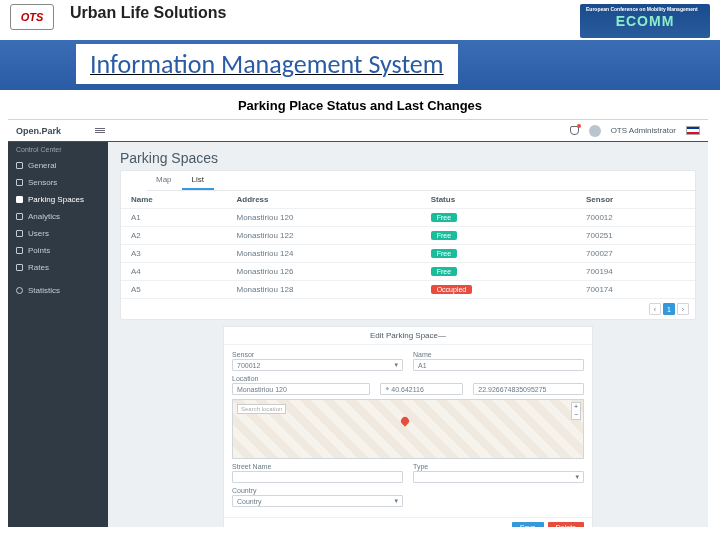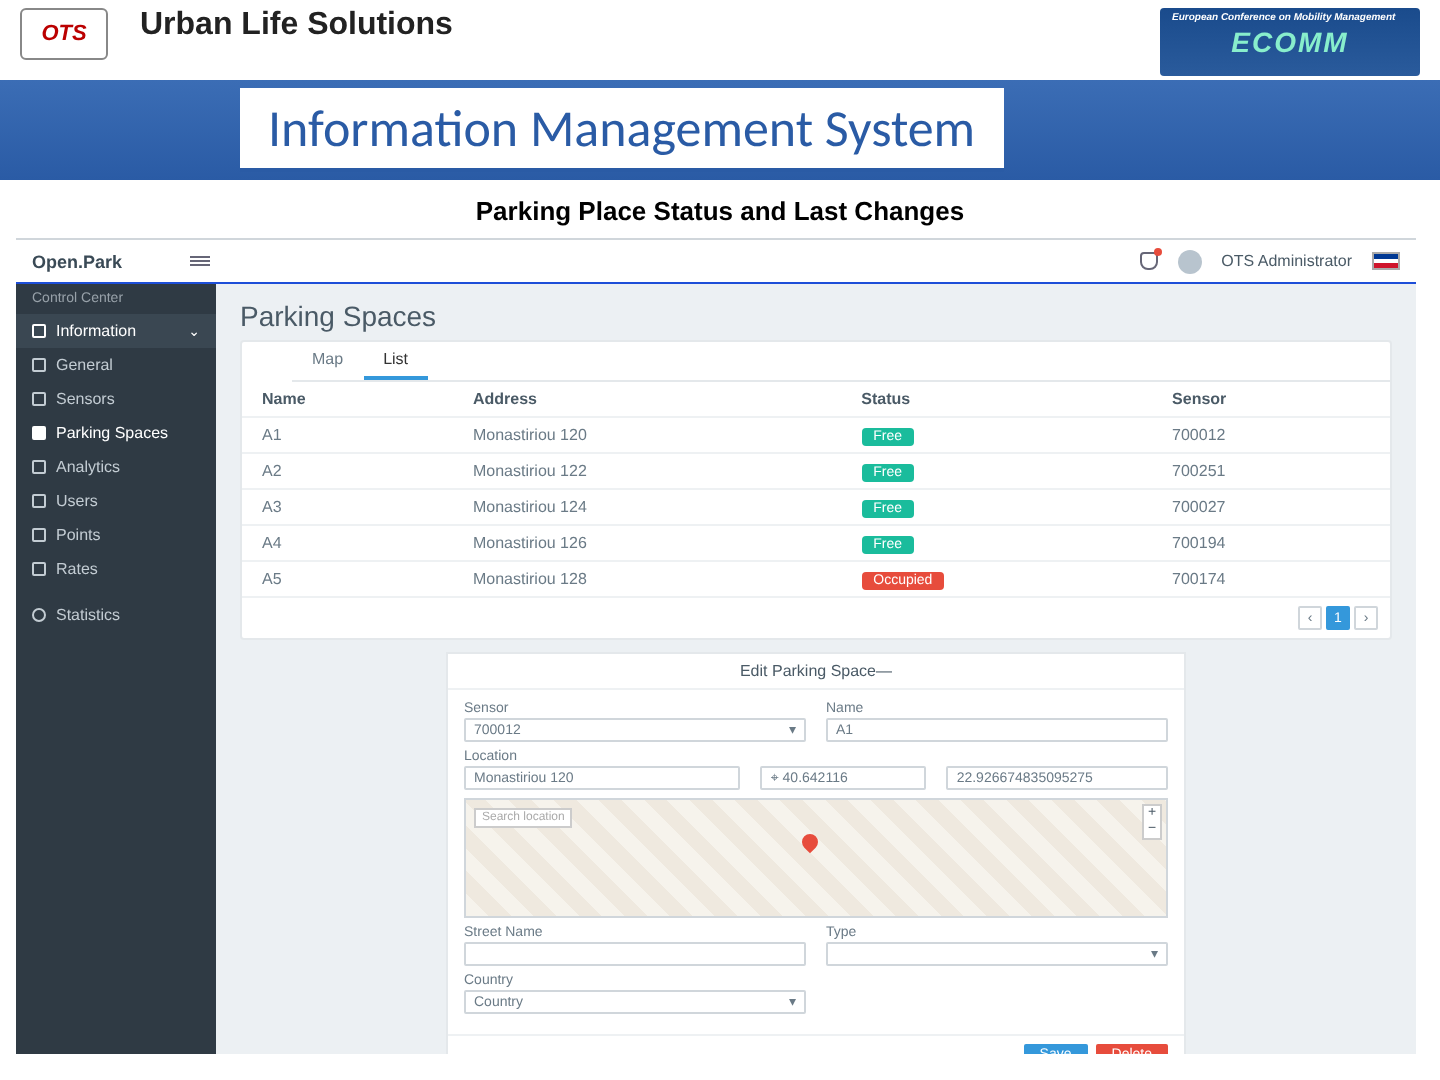--- a/index.html
+++ b/index.html
@@ -2,24 +2,24 @@
 <html><head>
 <meta charset="utf-8">
 <style>
   * { box-sizing: border-box; margin: 0; padding: 0; }
   body { width: 720px; height: 540px; font-family: Arial, sans-serif; background: #fff; overflow: hidden; position: relative; }
 
   
   .slide-header { height: 40px; padding: 4px 10px; display: flex; align-items: flex-start; position: relative; }
   .ots-logo { width: 44px; height: 26px; background: linear-gradient(#fff,#fff); border: 1px solid #888; border-radius: 3px; display: flex; align-items: center; justify-content: center; font-weight: bold; font-size: 11px; color: #b00; font-style: italic; margin-right: 16px; }
   .slide-sub { font-size: 16px; font-weight: bold; color: #222; }
-  .ecomm-badge { position: absolute; right: 10px; top: 4px; width: 130px; height: 34px; background: linear-gradient(#1a4b8c,#2a5b9c); color: #8ec; border-radius: 2px; display: flex; align-items: center; justify-content: center; font-size: 14px; font-weight: bold; letter-spacing: 1px; font-style: italic; }
+  .ecomm-badge { position: absolute; right: 10px; top: 4px; width: 130px; height: 34px; background: linear-gradient(#1a4b8c,#2a5b9c); color: #8ec; border-radius: 2px; display: flex; align-items: center; justify-content: center; font-size: 14px; font-weight: bold; letter-spacing: 1px; }
   .ecomm-badge .sup { position:absolute; top:2px; left:6px; font-size:5px; color:#fff; letter-spacing:0; }
 
-  .blue-bar { height: 50px; background: linear-gradient(#3b6db5,#2a5ba5); display: flex; align-items: center; padding-left: 120px; }
+  .blue-bar { height: 50px; background: linear-gradient(#3b6db5,#2a5ba5); display: flex; align-items: center; padding-left: 76px; text-decoration: underline; }
   .blue-bar-inner { background: #fff; padding: 4px 14px; border-bottom: 2px solid #2a5ba5; }
   .blue-bar-inner span { font-size: 26px; color: #2a5ba5; font-family: 'Calibri', sans-serif; }
 
   .slide-caption { text-align: center; font-weight: bold; font-size: 13px; padding: 8px 0 6px; color: #000; }
 
   
   .app { width: 700px; height: 408px; margin: 0 8px; background: #ecf0f3; font-size: 8px; color: #4a5a66; position: relative; border-top: 1px solid #d0d6db; }
 
   .topbar { height: 22px; background: #fff; border-bottom: 1px solid #1d4ed8; display: flex; align-items: center; padding: 0 8px; }
   .brand { font-weight: bold; font-size: 9px; color: #3a4a56; }
@@ -103,25 +103,20 @@
       <div class="bell"></div>
       <div class="avatar"></div>
       <span>OTS Administrator</span>
       <div class="flag"></div>
     </div>
   </div>
 
   <div class="body-row">
     <div class="sidebar">
       <div class="side-hdr">Control Center</div>
-      <div class="side-item active">
-          <span class="ico"></span>
-          <span>Information</span>
-          <span class="chev">⌄</span>
-        </div>
       <div class="side-item">
           <span class="ico"></span>
           <span>General</span>
         </div>
       <div class="side-item">
           <span class="ico"></span>
           <span>Sensors</span>
         </div>
       <div class="side-item selected">
           <span class="ico"></span>

